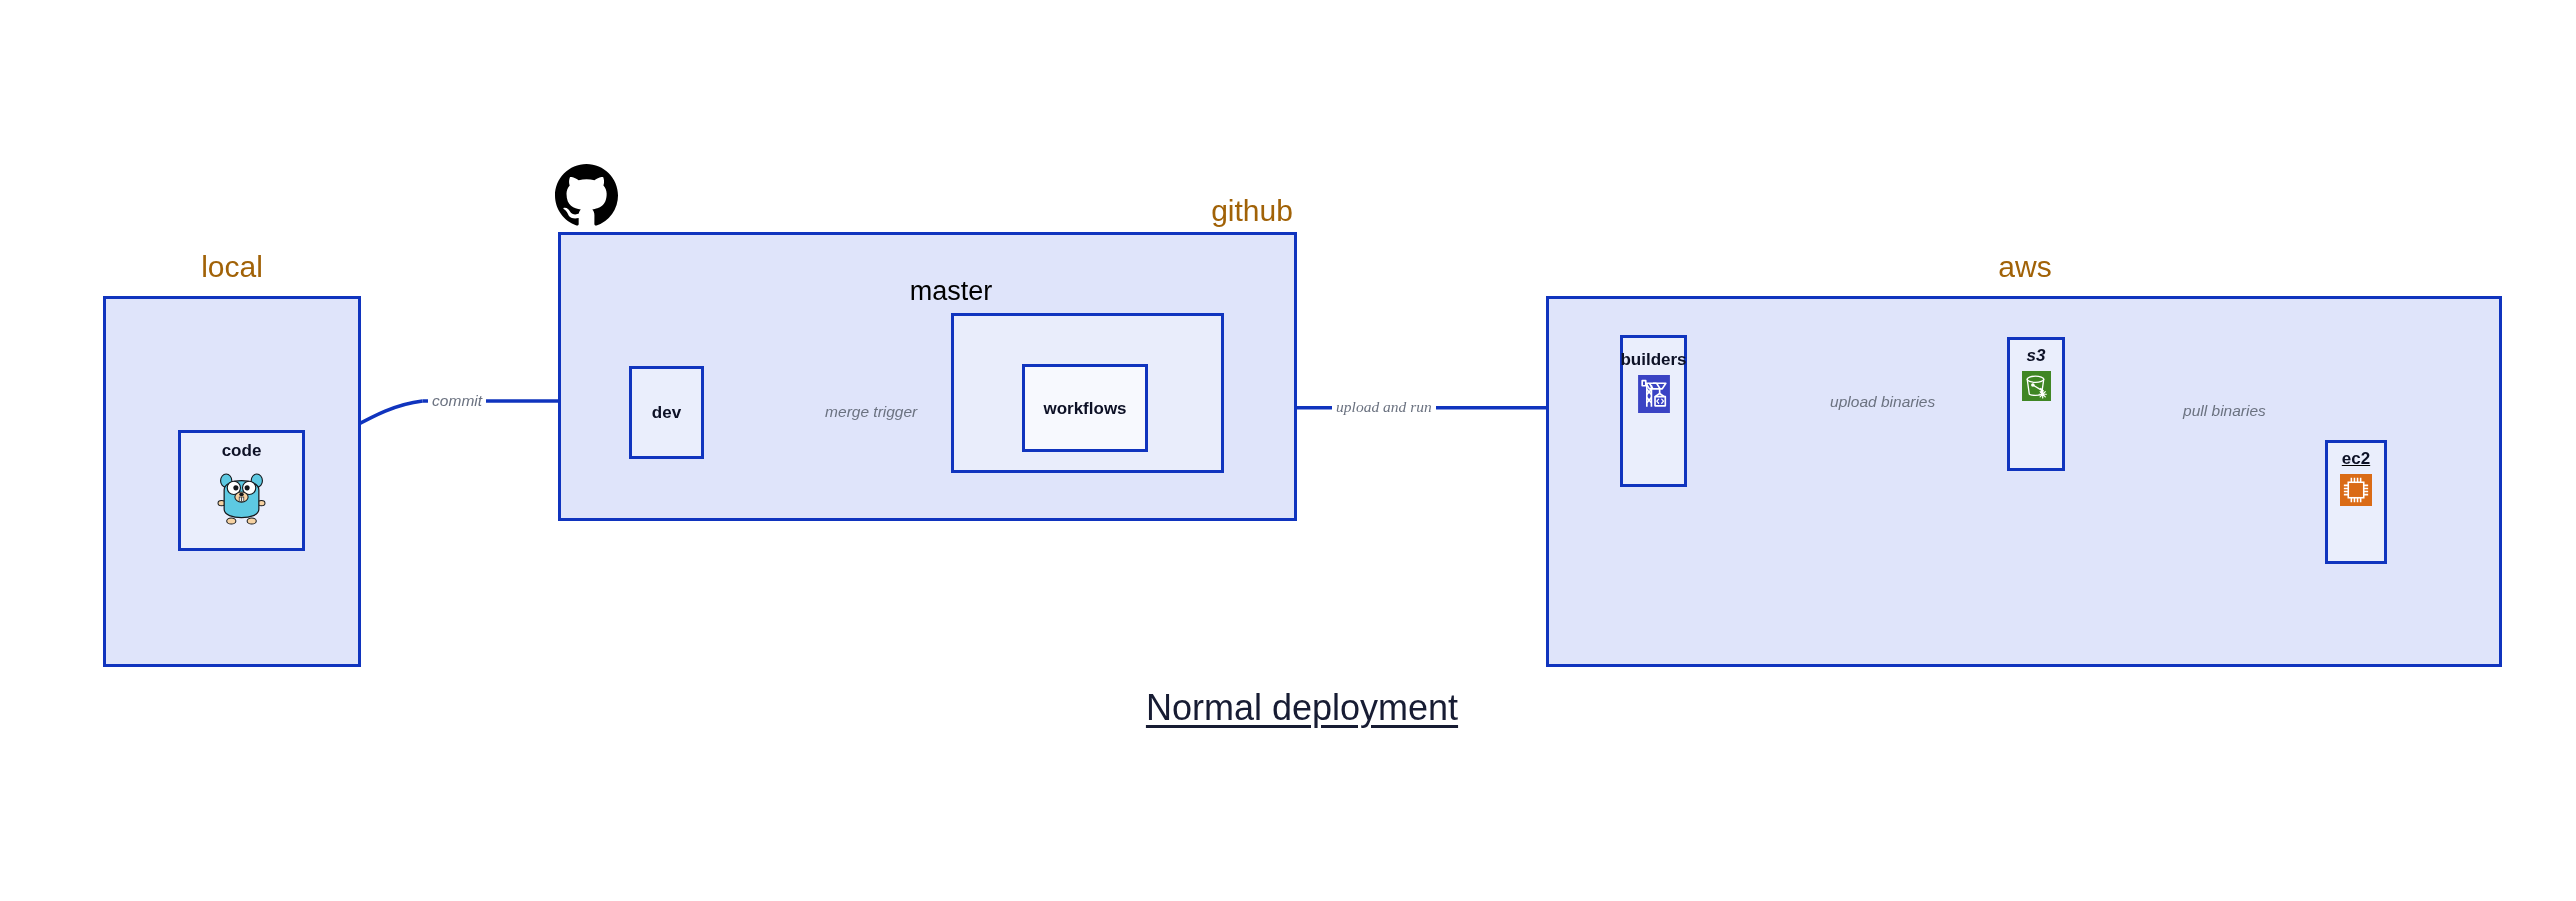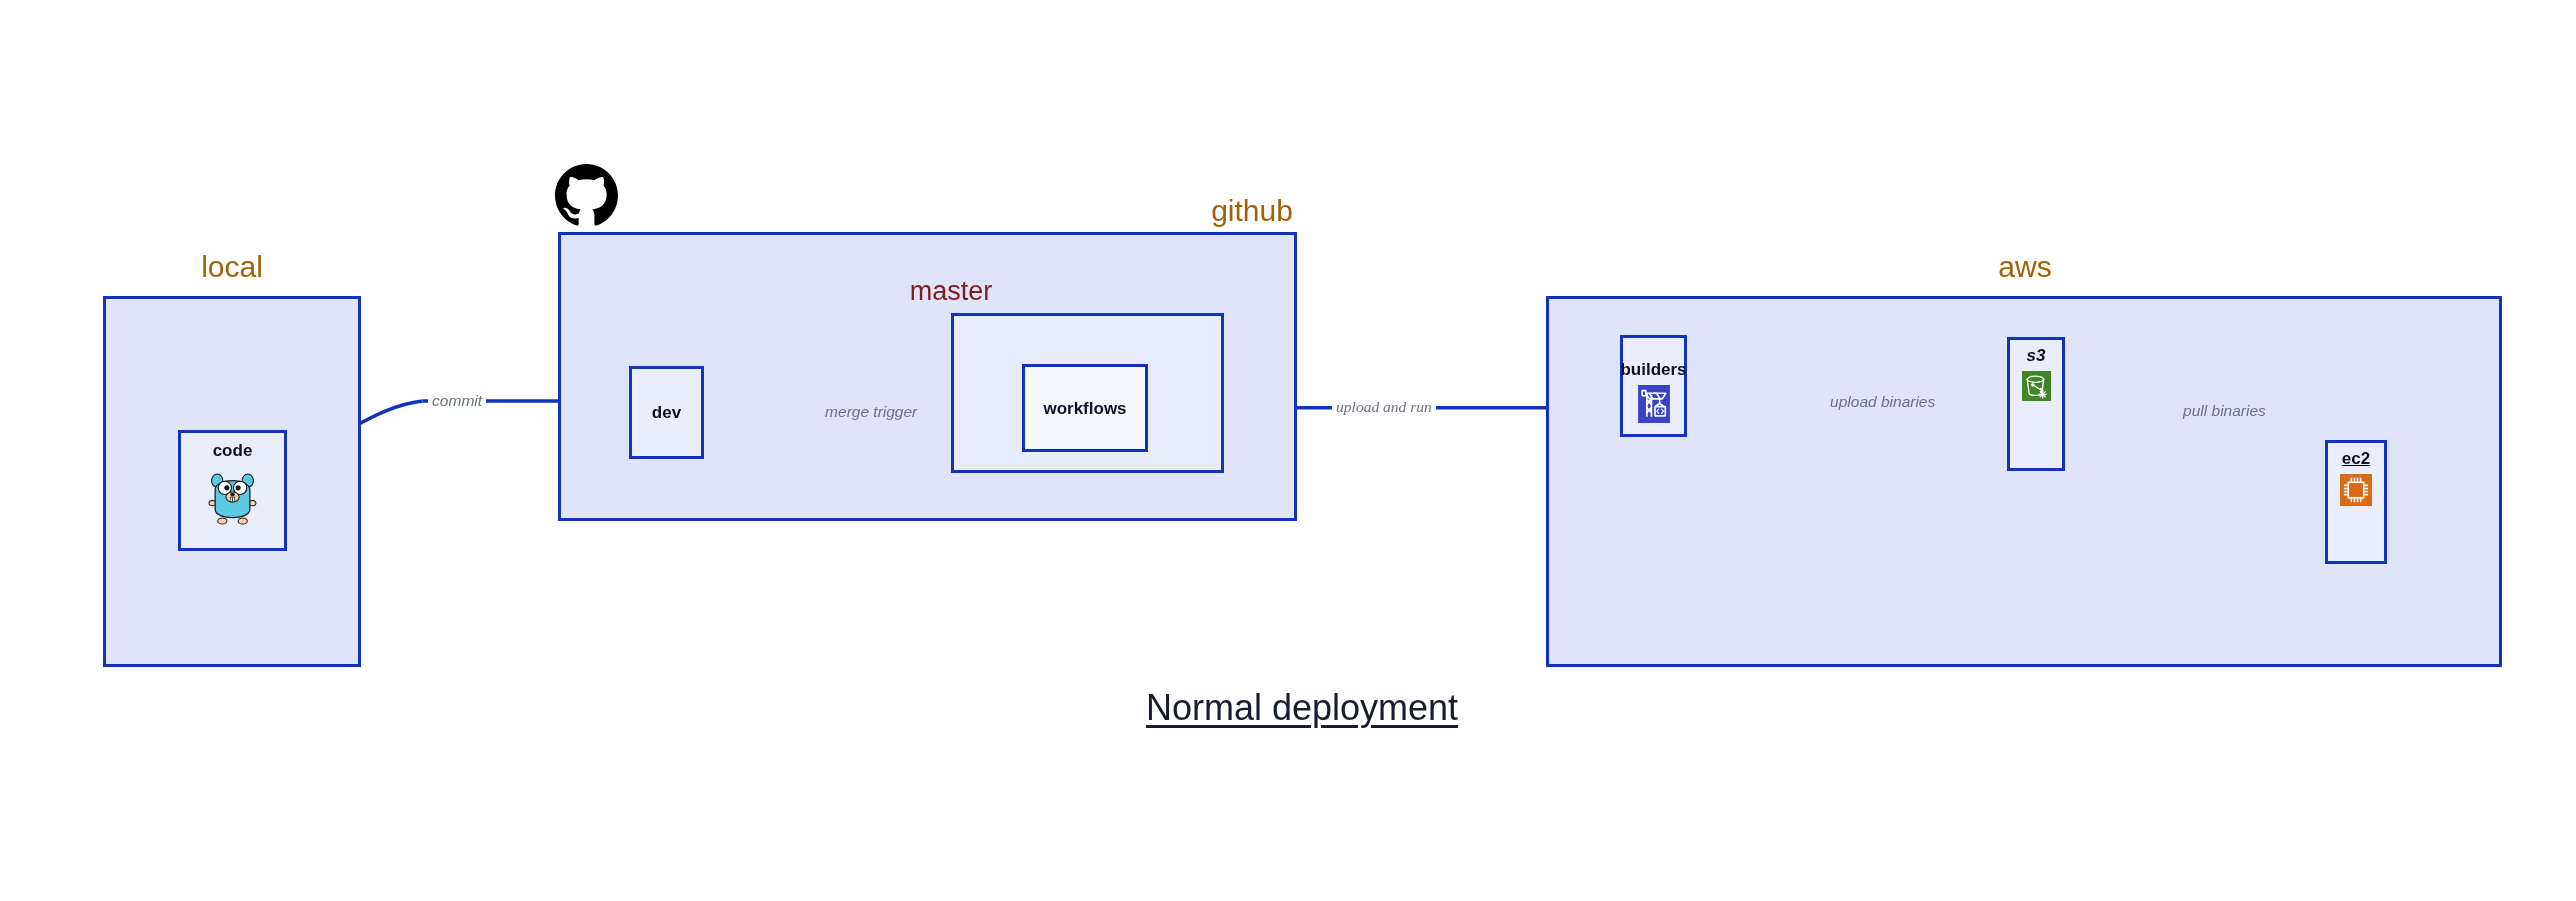--- a/index.html
+++ b/index.html
@@ -37,21 +37,21 @@
     line-height: 1;
   }
   
   .subgroup-box {
     background: #e9edfb;
     border: 3.6px solid #1034be;
   }
   .subgroup-label {
     font-size: 27px;
     font-weight: 400;
-    color: #7f1d1d;
+    color: #000000;
     white-space: nowrap;
     text-align: center;
     line-height: 1;
   }
 
   
   .node-box {
     background: #eaeefc;
     border: 3.6px solid #1034be;
     display: flex;
@@ -129,21 +129,21 @@
     <g>
       <path d="M 4066 778 C 4160 786 4205 806 4235 822" fill="none" stroke="#1034be" stroke-width="7"></path>
       <path d="M 4330 848 C 4400 880 4460 915 4503 938" fill="none" stroke="#1034be" stroke-width="7" marker-end="url(#arrow)"></path>
     </g>
   </svg>
 
   <div class="abs group-label" style="left:103px; top:252px; width:258px;">local</div>
 
   <div class="abs group-box" style="left:103px; top:296px; width:258px; height:371px;"></div>
 
-  <div class="abs node-box" style="left:178px; top:430px; width:109px; height:121px; padding-top:9.3px;">
+  <div class="abs node-box" style="left:178px; top:430px; width:127px; height:121px; padding-top:9.3px;">
     <span class="node-label">code</span>
     <span class="icon-wrap" style="margin-top:8.2px;">
       
       <svg width="49" height="58" viewBox="0 0 96 112" xmlns="http://www.w3.org/2000/svg">
 
         <ellipse cx="18" cy="26" rx="11" ry="13" fill="#5dc9e2" stroke="#15181c" stroke-width="2.2"></ellipse>
         <ellipse cx="78" cy="26" rx="11" ry="13" fill="#5dc9e2" stroke="#15181c" stroke-width="2.2"></ellipse>
 
         <ellipse cx="9" cy="70" rx="7" ry="5" fill="#f6d2a2" stroke="#15181c" stroke-width="2"></ellipse>
         <ellipse cx="87" cy="70" rx="7" ry="5" fill="#f6d2a2" stroke="#15181c" stroke-width="2"></ellipse>
@@ -191,21 +191,21 @@
   </div>
 
   <div class="abs node-box deep" style="left:1022px; top:364px; width:126px; height:88px; justify-content:center;">
     <span class="node-label">workflows</span>
   </div>
 
   <div class="abs group-label" style="left:1896px; top:252px; width:258px;">aws</div>
 
   <div class="abs group-box" style="left:1546px; top:296px; width:956px; height:371px;"></div>
 
-  <div class="abs node-box" style="left:1620px; top:335px; width:67px; height:102px; padding-top:23px;">
+  <div class="abs node-box" style="left:1620px; top:335px; width:67px; height:152px; padding-top:13px;">
     <span class="node-label">builders</span>
     <span class="icon-wrap" style="margin-top:7.2px;">
       <svg width="32" height="38" viewBox="0 0 62 74" xmlns="http://www.w3.org/2000/svg">
         <rect x="0" y="0" width="62" height="74" fill="#3a43c4"></rect>
         <g fill="none" stroke="#ffffff" stroke-width="3.2" stroke-linejoin="round">
 
           <rect x="8" y="11" width="7" height="10"></rect>
 
           <path d="M 15 16 L 54 16 L 47 27 L 22 27 Z"></path>
           <path d="M 22 16 L 29 27 M 36 16 L 29 16 M 36 16 L 43 27"></path>

